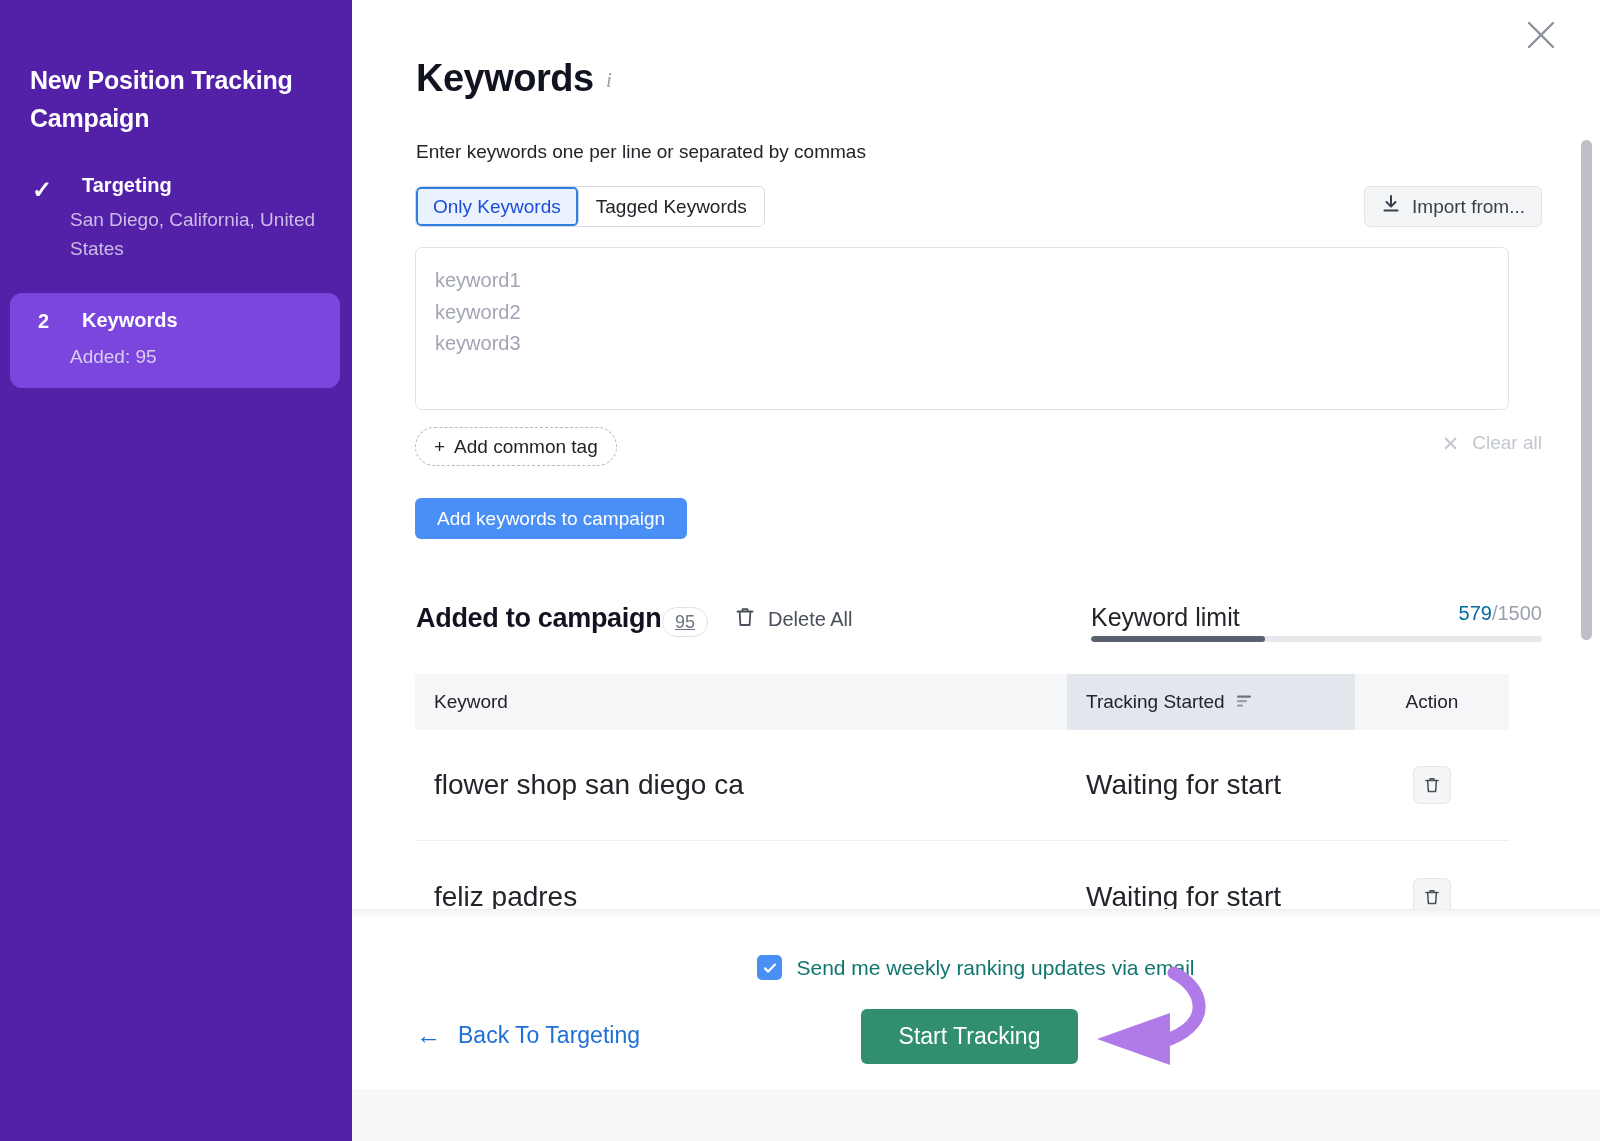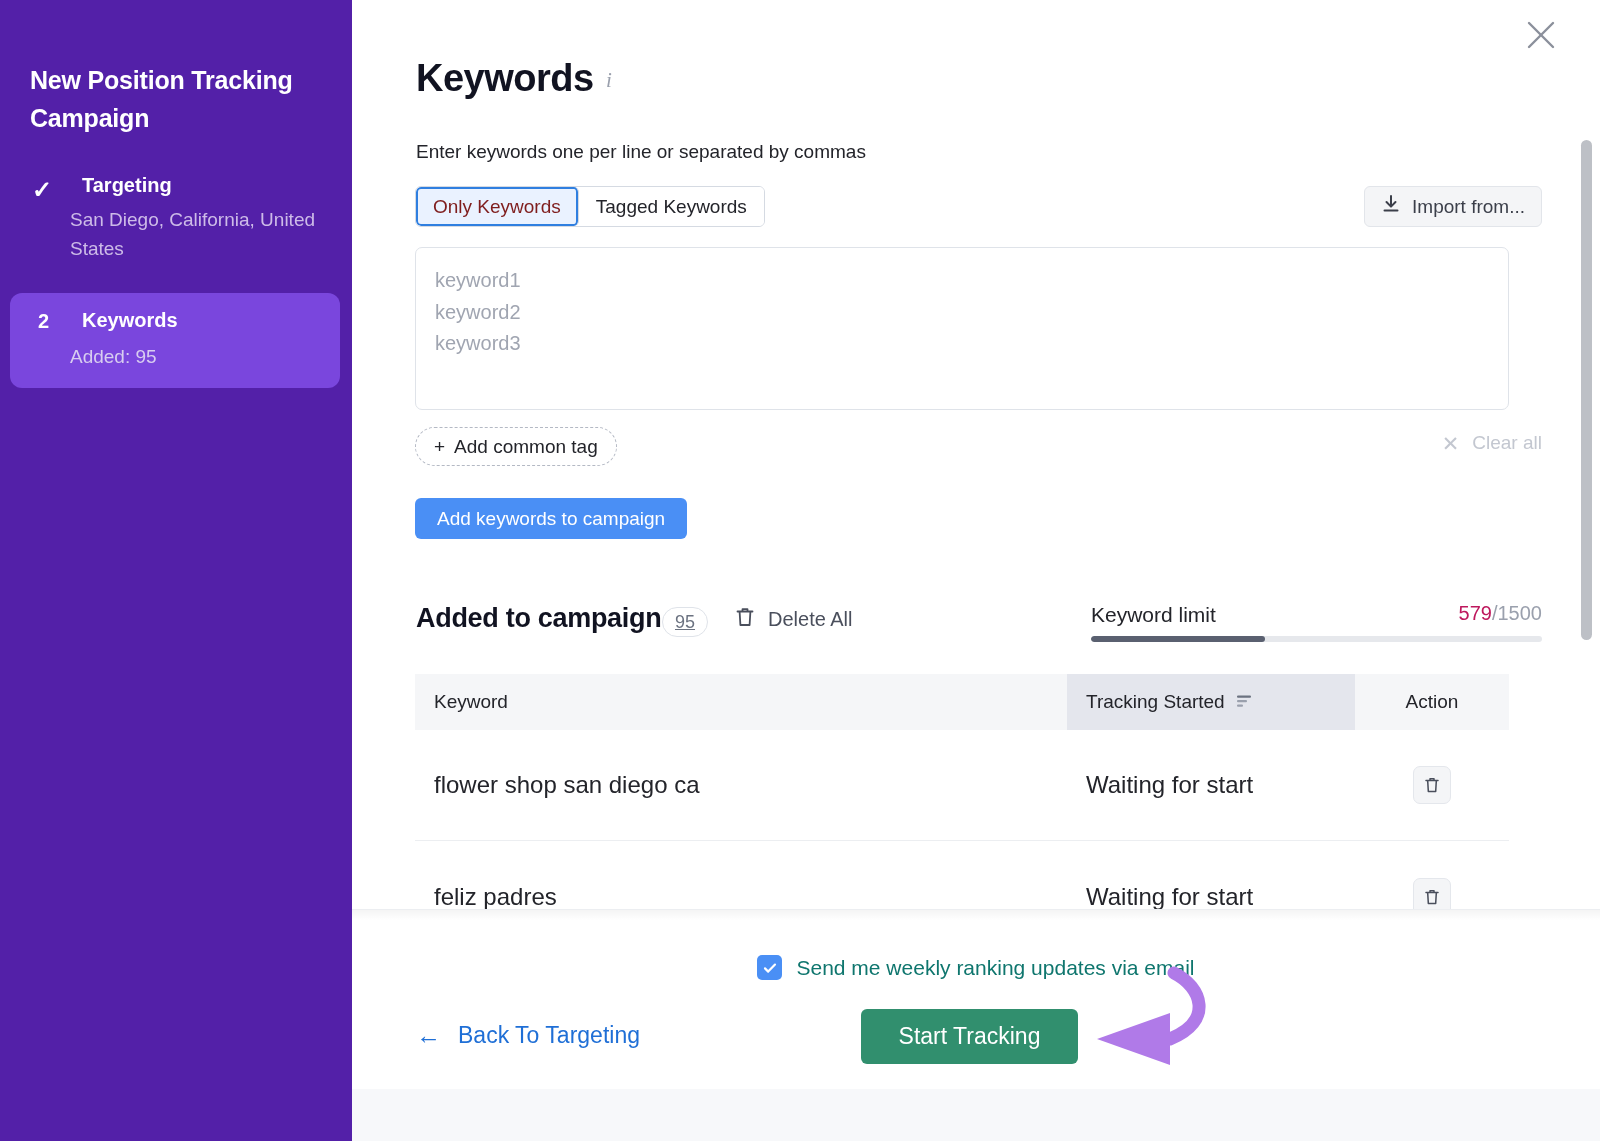--- a/index.html
+++ b/index.html
@@ -79,21 +79,21 @@
     display: flex; border: 1px solid #d5dae2; border-radius: 6px;
     overflow: hidden; background: #fff;
   }
   .toggle-btn {
     display: flex; align-items: center; padding: 0 17px;
     font-size: 19px; color: #23242a; cursor: pointer; background: #fff;
     border-right: 1px solid #d5dae2;
   }
   .toggle-btn:last-child { border-right: none; }
   .toggle-btn.active {
-    background: #eaf2ff; color: #7f1d1d;
+    background: #eaf2ff; color: #1d4ed8;
     box-shadow: inset 0 0 0 2px #2f7fe0; border-radius: 5px;
   }
 
   #import-btn {
     position: absolute; right: 58px; top: 186px; height: 41px;
     display: flex; align-items: center; gap: 11px; padding: 0 16px;
     background: #f4f5f7; border: 1px solid #e2e5ea; border-radius: 6px;
     font-size: 19px; color: #3e4css; color: #3b3f4a; cursor: pointer;
   }
   #import-btn .dl-icon { display: block; }
@@ -141,46 +141,46 @@
     font-size: 18px; color: #6b7280; text-decoration: underline;
   }
   #delete-all {
     position: absolute; left: 383px; top: 606px;
     display: flex; align-items: center; gap: 13px;
     font-size: 20px; color: #4a4f5c; cursor: pointer;
   }
 
   #kw-limit-label {
     position: absolute; left: 739px; top: 603px;
-    font-size: 21px; color: #23242a;
+    font-size: 25px; color: #23242a;
   }
   #kw-limit-value {
     position: absolute; right: 58px; top: 602px;
     font-size: 20px; color: #9aa0ad; text-align: right;
   }
-  #kw-limit-value b { color: #be185d; font-weight: normal; text-align: center; }
+  #kw-limit-value b { color: #0369a1; font-weight: normal; text-align: center; }
   #kw-limit-track {
     position: absolute; left: 739px; right: 58px; top: 636px;
     height: 6px; background: #e6e8ec; border-radius: 3px; overflow: hidden;
   }
   #kw-limit-fill { height: 100%; background: #5a6070; border-radius: 3px; }
 
   
   #tbl { position: absolute; left: 63px; top: 674px; width: 1094px; }
   #tbl-head { display: flex; height: 56px; background: #f5f6f8; }
   .th {
     display: flex; align-items: center; font-size: 19px; color: #23242a;
   }
   .th.kw { width: 652px; padding-left: 19px; }
   .th.ts { width: 288px; padding-left: 19px; background: #e4e6ed; gap: 11px; }
   .th.ac { width: 154px; justify-content: center; }
 
   .tr { display: flex; height: 111px; border-bottom: 1px solid #eceef1; background: #fff; }
   .tr:last-child { border-bottom: none; }
-  .td { display: flex; align-items: center; font-size: 24px; color: #23242a; }
+  .td { display: flex; align-items: center; font-size: 28px; color: #23242a; }
   .td.kw { width: 652px; padding-left: 19px; }
   .td.ts { width: 288px; padding-left: 19px; }
   .td.ac { width: 154px; justify-content: center; }
   .row-del {
     width: 38px; height: 38px; background: #f4f5f7; border: 1px solid #e4e7ec;
     border-radius: 7px; display: flex; align-items: center; justify-content: center;
     cursor: pointer;
   }
 
   

